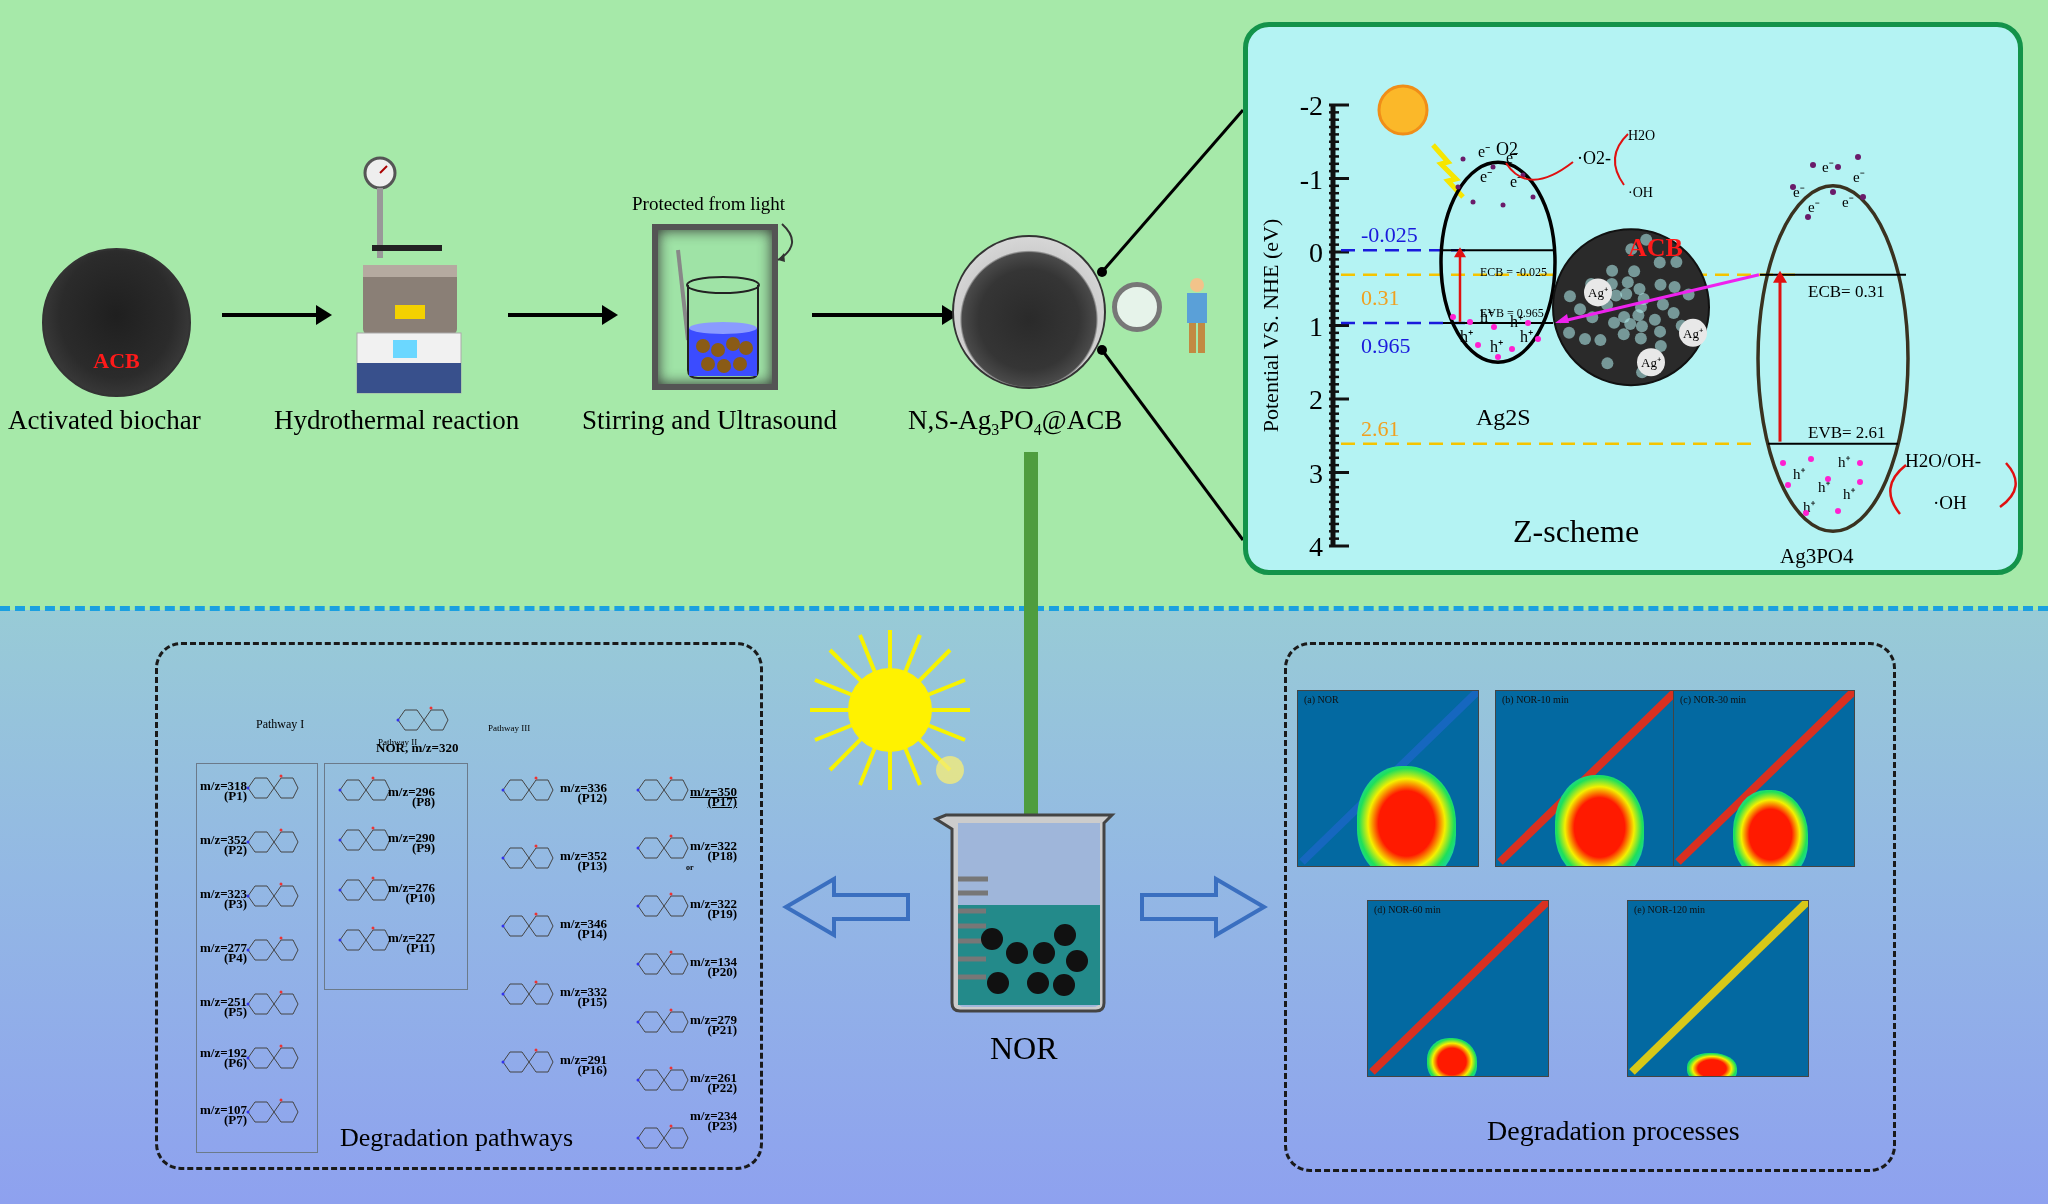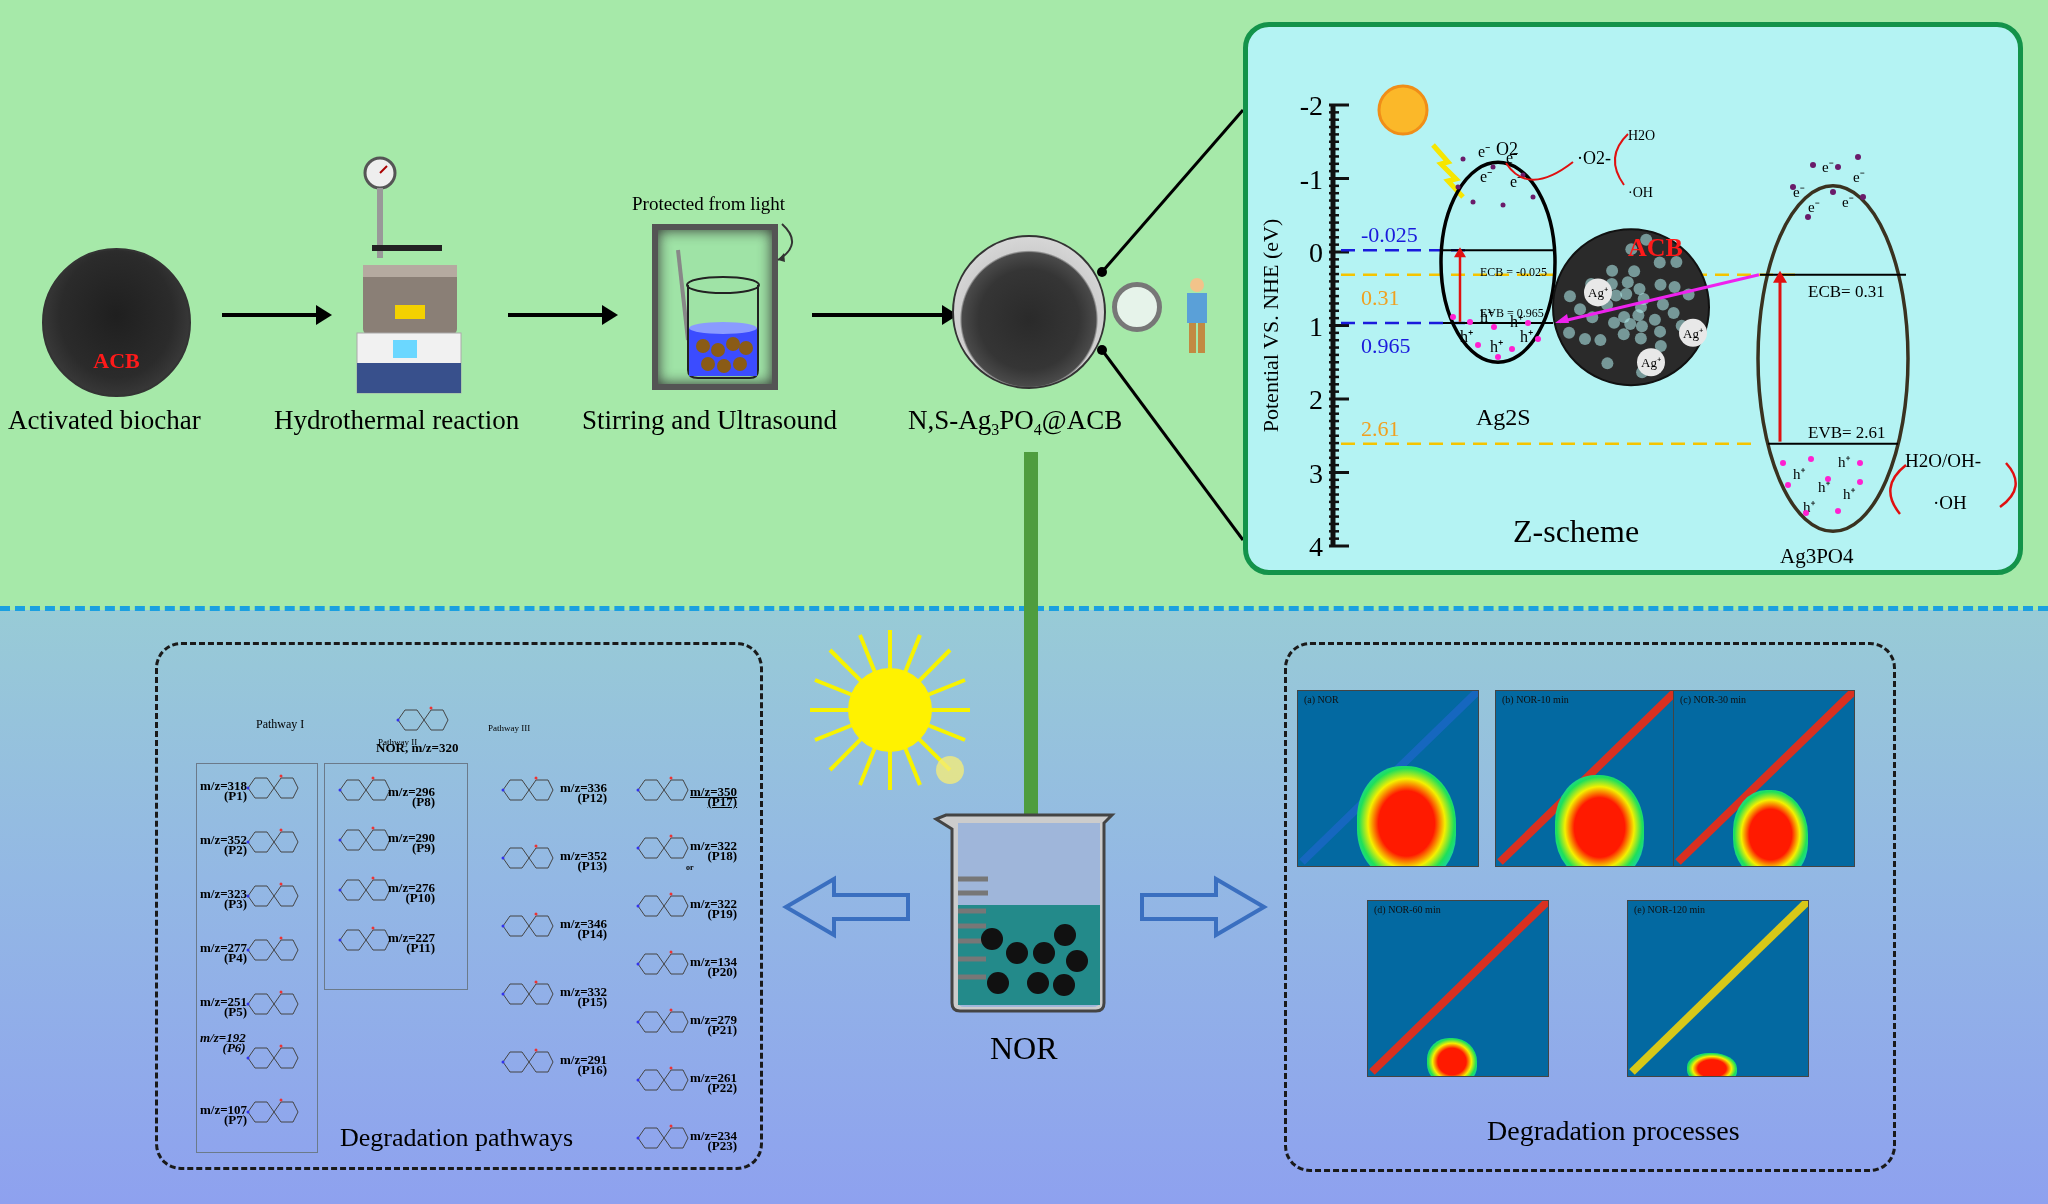--- a/index.html
+++ b/index.html
@@ -432,21 +432,21 @@
       <div class="mol-label" style="left: 42px; top: 352px;">
         <div>m/z=251</div>
         <div>(P5)</div>
       </div>
       <svg class="mol" style="left: 80px; top: 398px;">
         <polygon points="10,15 17,5 29,5 36,15 29,25 17,25" fill="none" stroke="#444" stroke-width="1"></polygon>
         <polygon points="36,15 43,5 55,5 60,15 55,25 43,25" fill="none" stroke="#444" stroke-width="1"></polygon>
         <circle cx="43" cy="3" r="1.5" fill="#e33"></circle>
         <circle cx="10" cy="15" r="1.5" fill="#33e"></circle>
       </svg>
-      <div class="mol-label" style="left: 42px; top: 388px; font-style: italic;">
+      <div class="mol-label" style="left: 42px; top: 403px;">
         <div>m/z=192</div>
         <div>(P6)</div>
       </div>
       <svg class="mol" style="left: 80px; top: 452px;">
         <polygon points="10,15 17,5 29,5 36,15 29,25 17,25" fill="none" stroke="#444" stroke-width="1"></polygon>
         <polygon points="36,15 43,5 55,5 60,15 55,25 43,25" fill="none" stroke="#444" stroke-width="1"></polygon>
         <circle cx="43" cy="3" r="1.5" fill="#e33"></circle>
         <circle cx="10" cy="15" r="1.5" fill="#33e"></circle>
       </svg>
       <div class="mol-label" style="left: 42px; top: 460px;">
@@ -602,21 +602,21 @@
       <div class="mol-label" style="left: 532px; top: 428px;">
         <div>m/z=261</div>
         <div>(P22)</div>
       </div>
       <svg class="mol" style="left: 470px; top: 478px;">
         <polygon points="10,15 17,5 29,5 36,15 29,25 17,25" fill="none" stroke="#444" stroke-width="1"></polygon>
         <polygon points="36,15 43,5 55,5 60,15 55,25 43,25" fill="none" stroke="#444" stroke-width="1"></polygon>
         <circle cx="43" cy="3" r="1.5" fill="#e33"></circle>
         <circle cx="10" cy="15" r="1.5" fill="#33e"></circle>
       </svg>
-      <div class="mol-label" style="left: 532px; top: 486px;">
+      <div class="mol-label" style="left: 532px; top: 466px;">
         <div>m/z=234</div>
         <div>(P23)</div>
       </div>
       <div class="abs" style="left: 528px; top: 218px; font-size: 8px; font-weight: bold;">or</div>
     </div>
   <div class="abs" style="left:182px;top:478px;font-size:26px;">Degradation pathways</div>
 </div>
 
 <div class="dash-box" style="left:1284px;top:642px;width:612px;height:530px;">
   <div id="heatmaps">

